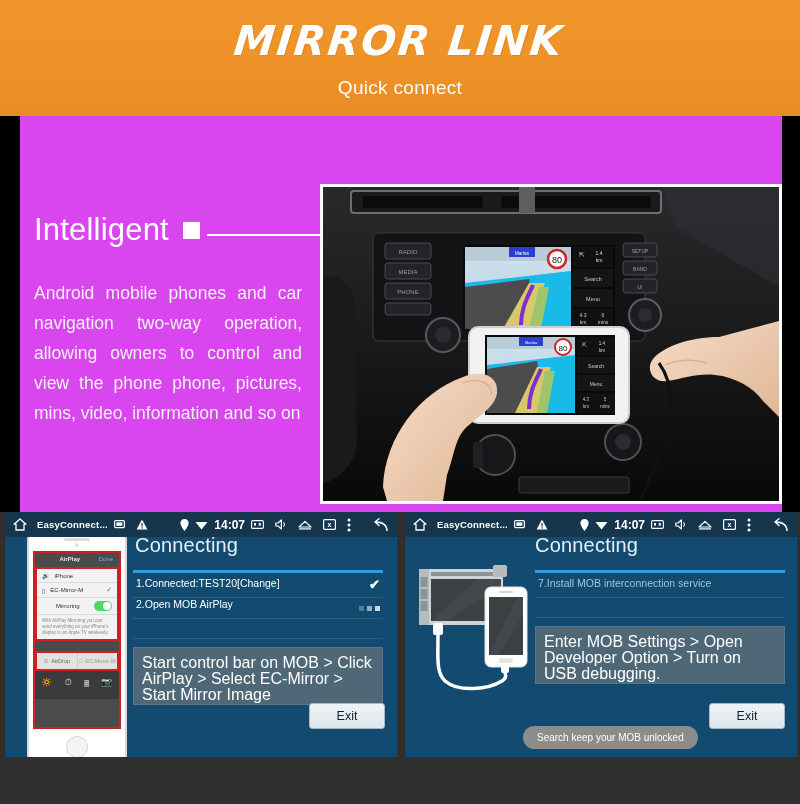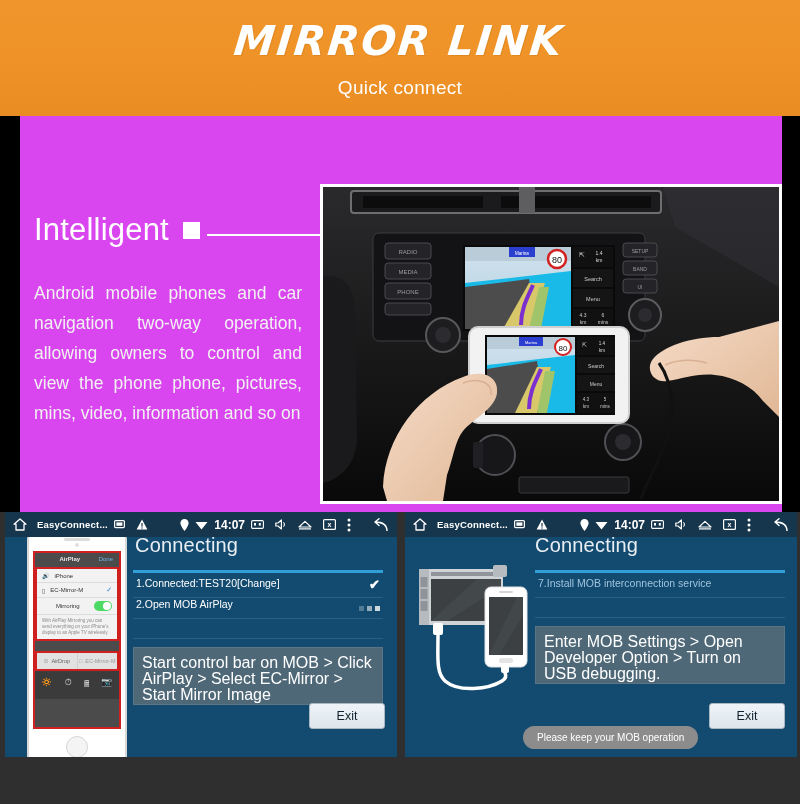--- a/index.html
+++ b/index.html
@@ -686,16 +686,16 @@
 
     <div class="steps">
       <div class="steps-topbar"></div>
       <div class="step dim">
         <span>7.Install MOB interconnection service</span>
       </div>
       <div class="step-blank"></div>
       <div class="instr">Enter MOB Settings &gt; Open Developer Option &gt; Turn on USB debugging.</div>
     </div>
 
-    <div class="toast">Please keep your MOB operation</div>
+    <div class="toast">Search keep your MOB unlocked</div>
     <div class="exit-btn">Exit</div>
   </div>
 </div>
 
 </body></html>

